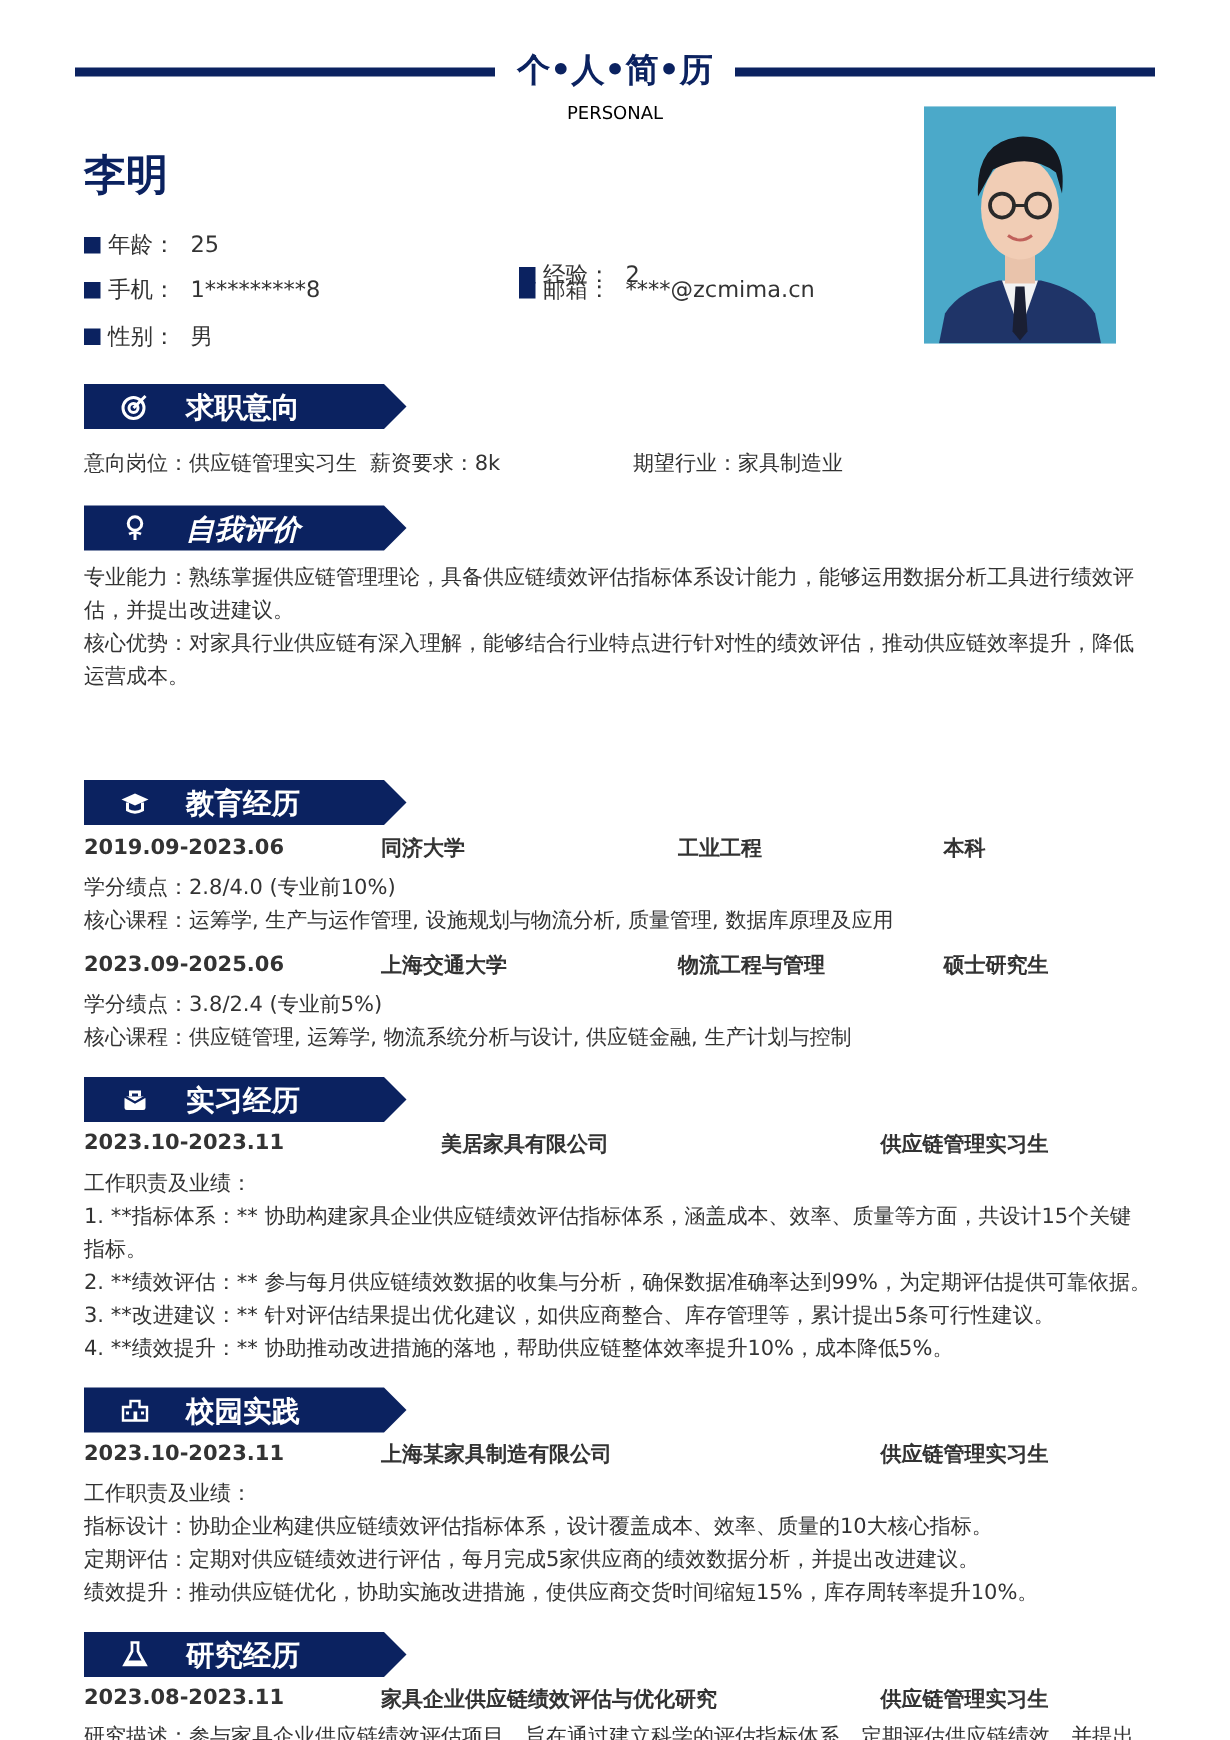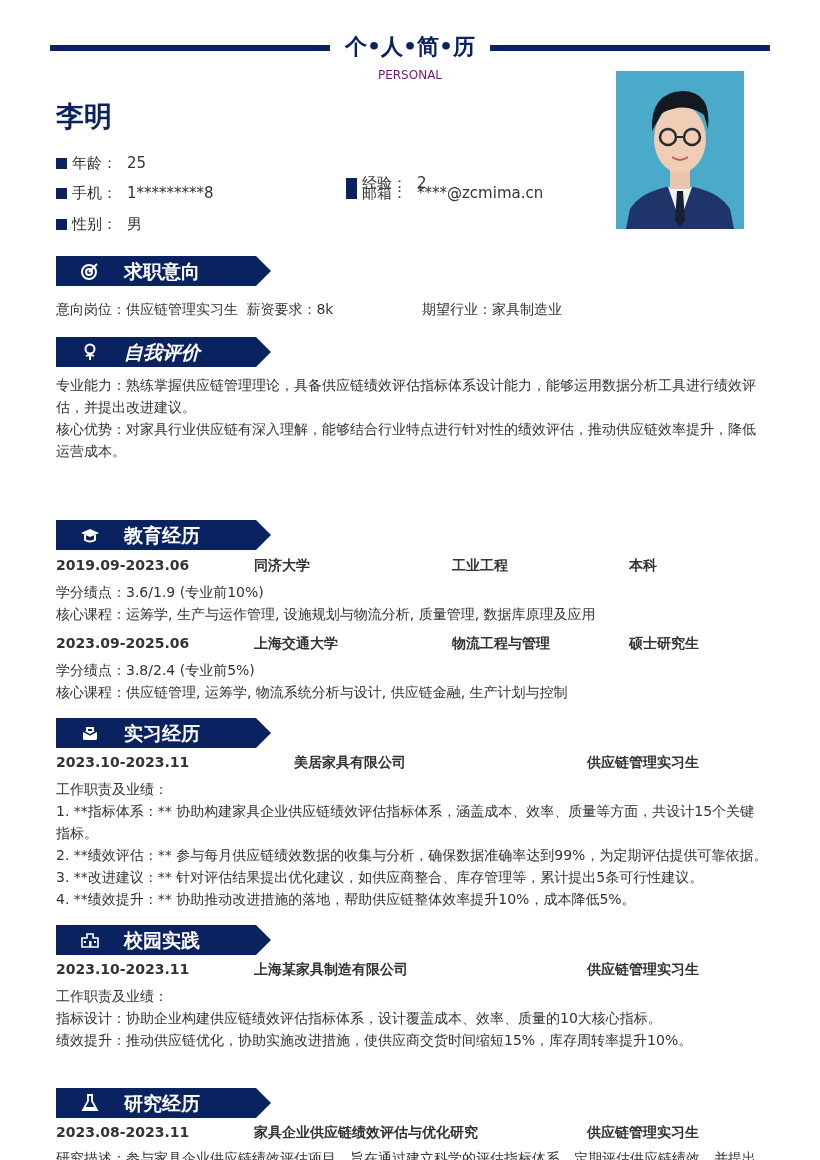--- a/index.html
+++ b/index.html
@@ -4,21 +4,21 @@
 <style>
   * { box-sizing: border-box; margin: 0; padding: 0; }
   html, body { width: 820px; height: 1160px; overflow: hidden; background: #ffffff; }
   body { font-family: "DejaVu Sans", "Liberation Sans", sans-serif; color: #333333; position: relative; }
 
   .top-header { position: absolute; left: 50px; top: 30px; width: 720px; height: 60px; }
   .top-header .bar { position: absolute; top: 15px; height: 6px; background: #0b2260; }
   .top-header .bar.left { left: 0; width: 280px; }
   .top-header .bar.right { right: 0; width: 280px; }
   .top-header .title { position: absolute; left: 0; right: 0; top: 2px; text-align: center; font-size: 22px; font-weight: bold; color: #0b2260; letter-spacing: 0px; }
-  .top-header .sub { position: absolute; left: 0; right: 0; top: 38px; text-align: center; font-size: 12px; color: #701a75; }
+  .top-header .sub { position: absolute; left: 0; right: 0; top: 38px; text-align: center; font-size: 12px; color: #000000; }
 
   .name { position: absolute; left: 56px; top: 98px; font-size: 28px; font-weight: bold; color: #0b2260; }
 
   .info-item { position: absolute; font-size: 15px; color: #333; display: flex; align-items: center; height: 20px; }
   .info-item .sq { width: 11px; height: 11px; background: #0b2260; margin-right: 5px; display: inline-block; }
   .info-item .lbl { margin-right: 10px; }
 
   .photo { position: absolute; left: 616px; top: 71px; width: 128px; height: 158px; background: #4aa8c8; overflow: hidden; }
 
   .sec-head { position: absolute; left: 56px; width: 215px; height: 30px; }
@@ -124,21 +124,21 @@
     <path d="M5 10 L5 15 Q10 18 15 15 L15 10" fill="none" stroke="#fff" stroke-width="2"></path>
   </svg>
   <div class="txt">教育经历</div>
 </div>
 <div class="row" style="top:557px;">
   <span style="left:0;">2019.09-2023.06</span>
   <span style="left:198px;">同济大学</span>
   <span style="left:396px;">工业工程</span>
   <span style="left:573px;">本科</span>
 </div>
-<div class="text" style="top:581px;">学分绩点：3.6/1.9 (专业前10%)</div>
+<div class="text" style="top:581px;">学分绩点：2.8/4.0 (专业前10%)</div>
 <div class="text" style="top:603px;">核心课程：运筹学, 生产与运作管理, 设施规划与物流分析, 质量管理, 数据库原理及应用</div>
 <div class="row" style="top:635px;">
   <span style="left:0;">2023.09-2025.06</span>
   <span style="left:198px;">上海交通大学</span>
   <span style="left:396px;">物流工程与管理</span>
   <span style="left:573px;">硕士研究生</span>
 </div>
 <div class="text" style="top:659px;">学分绩点：3.8/2.4 (专业前5%)</div>
 <div class="text" style="top:681px;">核心课程：供应链管理, 运筹学, 物流系统分析与设计, 供应链金融, 生产计划与控制</div>
 
@@ -177,20 +177,21 @@
   <div class="txt">校园实践</div>
 </div>
 <div class="row" style="top:961px;">
   <span style="left:0;">2023.10-2023.11</span>
   <span style="left:198px;">上海某家具制造有限公司</span>
   <span style="left:531px;">供应链管理实习生</span>
 </div>
 <div class="text" style="top:985px;">
   <div>工作职责及业绩：</div>
   <div>指标设计：协助企业构建供应链绩效评估指标体系，设计覆盖成本、效率、质量的10大核心指标。</div>
+  <div>定期评估：定期对供应链绩效进行评估，每月完成5家供应商的绩效数据分析，并提出改进建议。</div>
   <div>绩效提升：推动供应链优化，协助实施改进措施，使供应商交货时间缩短15%，库存周转率提升10%。</div>
 </div>
 
 <div class="sec-head" style="top:1088px;">
   <div class="band"></div>
     <div class="tip"></div>
   <svg class="ico" viewBox="0 0 20 20">
     <path d="M7 2 L13 2 M8 2 L8 8 L3 17 L17 17 L12 8 L12 2" fill="none" stroke="#fff" stroke-width="1.8"></path>
     <path d="M5 14 L15 14 L17 17 L3 17 Z" fill="#fff"></path>
   </svg>

